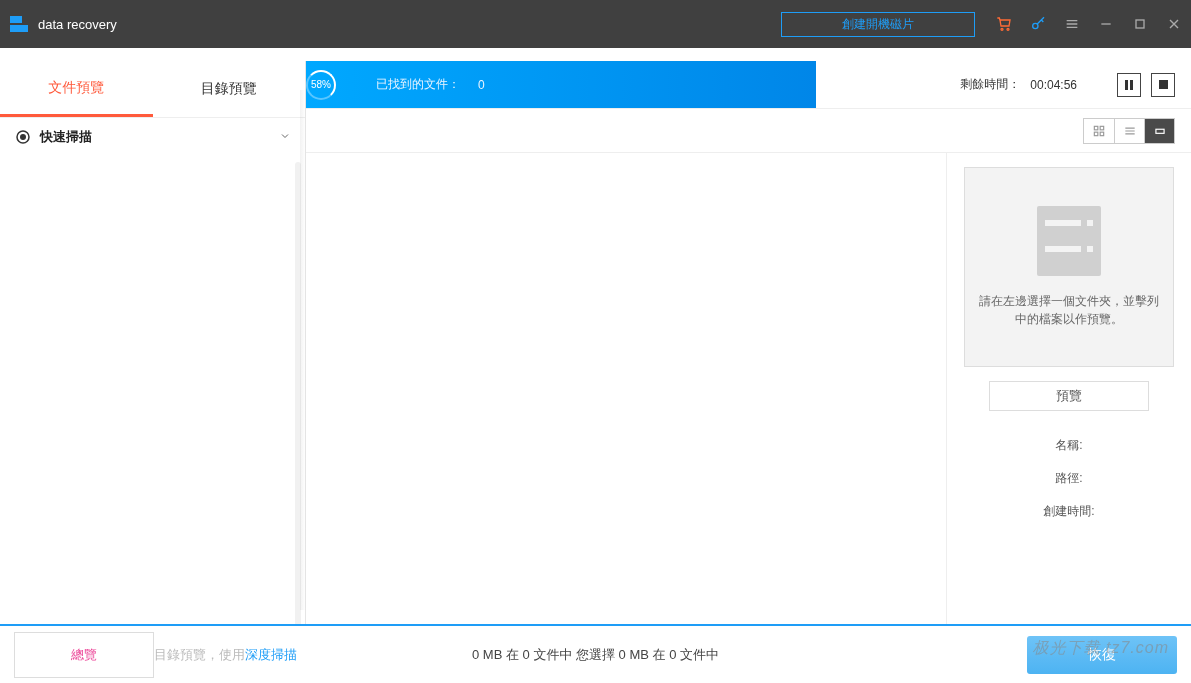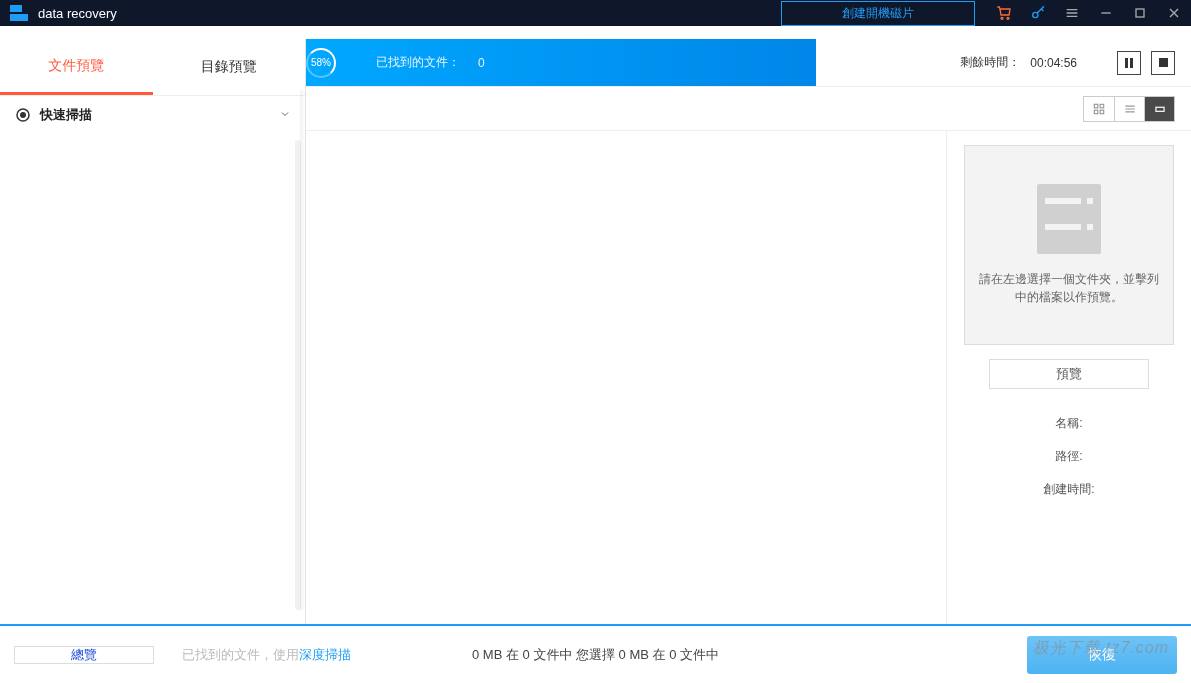--- a/index.html
+++ b/index.html
@@ -1,18 +1,18 @@
 <!DOCTYPE html>
 <html><head>
 <meta charset="utf-8">
 <style>
 * { margin: 0; padding: 0; box-sizing: border-box; font-family: "Microsoft YaHei", Arial, sans-serif; }
 body { width: 1191px; height: 683px; background: #fff; overflow: hidden; position: relative; }
 
-.titlebar { height: 26px; background: #0f172a; display: flex; align-items: center; color: #fff; font-size: 13px; }
+.titlebar { height: 48px; background: #404040; display: flex; align-items: center; color: #fff; font-size: 13px; }
 .titlebar .logo { width: 20px; height: 20px; margin: 0 8px 0 10px; display: flex; flex-direction: column; gap: 2px; justify-content: center; }
 .titlebar .logo span { display: block; background: #1e9df7; height: 7px; }
 .titlebar .logo span:first-child { width: 12px; }
 .titlebar .logo span:last-child { width: 18px; }
 .titlebar .app-title { flex: 0 0 auto; font-weight: 500; }
 .titlebar .spacer { flex: 1; }
 .titlebar .create-btn { border: 1px solid #1e9df7; color: #1e9df7; padding: 3px 60px; font-size: 12px; margin-right: 12px; cursor: pointer; }
 .titlebar .tb-icon { width: 34px; height: 30px; display: flex; align-items: center; justify-content: center; cursor: pointer; color: #aaa; }
 .titlebar .tb-icon.cart { color: #ff6b35; }
 .titlebar .tb-icon.key { color: #1e9df7; }
@@ -57,21 +57,21 @@
 .drive-icon::before { top: 14px; }
 .drive-icon::after { top: 40px; }
 .drive-icon .led1, .drive-icon .led2 { position: absolute; width: 6px; height: 6px; background: #f3f3f3; right: 8px; }
 .drive-icon .led1 { top: 14px; } .drive-icon .led2 { top: 40px; }
 .preview-box .hint { color: #666; line-height: 1.5; }
 .preview-btn { width: 160px; height: 30px; border: 1px solid #ddd; background: #fff; margin-top: 14px; cursor: pointer; font-size: 13px; color: #555; }
 .meta { width: 100%; margin-top: 18px; }
 .meta div { padding: 8px 0; color: #555; text-align: center; }
 
 .footer { position: absolute; left: 0; right: 0; bottom: 0; height: 59px; border-top: 2px solid #1e9df7; background: #fff; display: flex; align-items: center; padding: 0 14px; font-size: 13px; color: #555; }
-.footer .overview-btn { width: 140px; height: 18px; border: 1px solid #ddd; display: flex; align-items: center; justify-content: center; cursor: pointer; color: #1d4ed8; margin-right: 28px; background: #fff; }
+.footer .overview-btn { width: 140px; height: 46px; border: 1px solid #ddd; display: flex; align-items: center; justify-content: center; cursor: pointer; color: #ec4899; background: #fff; }
 .footer .hint-text { color: #bbb; }
 .footer .deep-link { color: #1e9df7; cursor: pointer; }
 .footer .stats { position: absolute; left: 50%; transform: translateX(-50%); color: #444; }
 .footer .recover-btn { margin-left: auto; width: 150px; height: 38px; background: linear-gradient(#6ec3f7, #4db3f2); color: #fff; border: none; border-radius: 3px; font-size: 14px; cursor: pointer; }
 .watermark { position: absolute; right: 22px; bottom: 24px; font-size: 16px; color: #888; font-style: italic; letter-spacing: 1px; pointer-events:none; opacity:0.55;}
 </style>
 </head>
 <body>
 
 <div class="titlebar">
@@ -205,18 +205,18 @@
           <div>路徑:</div>
           <div>創建時間:</div>
         </div>
       </div>
     </div>
   </div>
 </div>
 
 <div class="footer">
   <div class="overview-btn">總覽</div>
-  <span class="hint-text">已找到的文件，使用 </span>
+  <span class="hint-text">目錄預覽，使用 </span>
   <span class="deep-link">深度掃描</span>
   <div class="stats">0 MB 在 0 文件中  您選擇 0 MB 在 0 文件中</div>
   <button class="recover-btn">恢復</button>
   <div class="watermark">极光下载 tz7.com</div>
 </div>
 
 </body></html>

